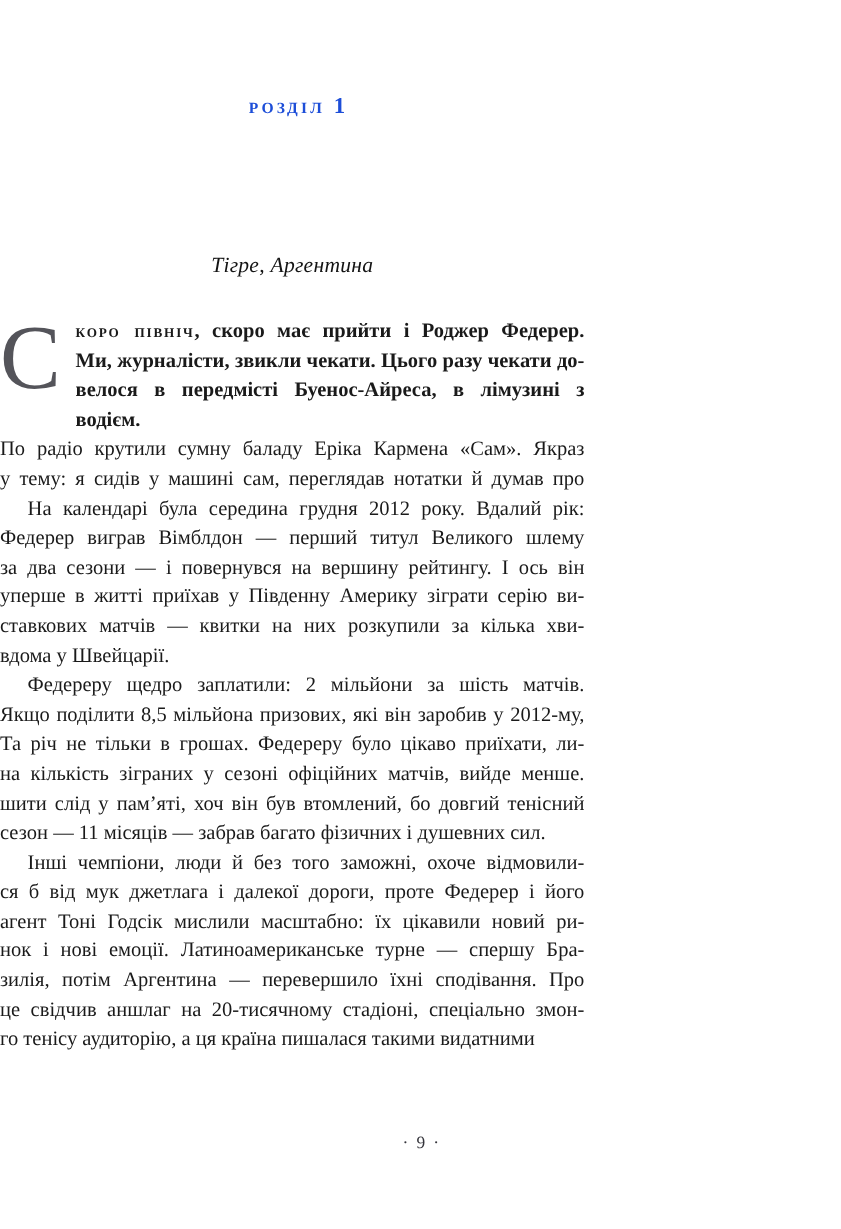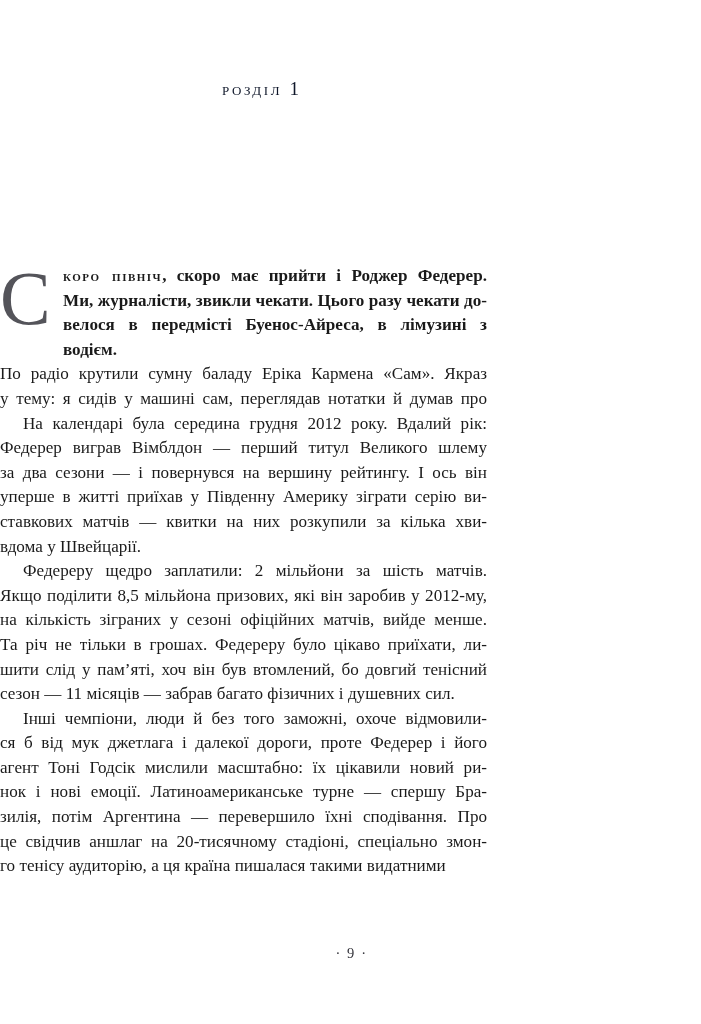--- a/index.html
+++ b/index.html
@@ -22,29 +22,29 @@
     height: 1024px;
     box-sizing: border-box;
   }
 
   
   .chapter-heading {
     margin: 0;
     padding: 0;
     position: absolute;
     top: 78px;
-    left: 17px;
+    left: 4px;
     width: 487px;
     text-align: center;
     font-size: 19px;
-    font-weight: 400;
+    font-weight: 700;
     font-variant: small-caps;
     text-transform: lowercase;
     letter-spacing: 2.6px;
-    color: #0f172a;
+    color: #1d4ed8;
     line-height: 1.2;
   }
   .chapter-heading .num {
     font-variant: normal;
     letter-spacing: 0;
   }
 
   
   .location-heading {
     margin: 0;
@@ -134,20 +134,21 @@
     line-height: 1;
   }
 </style>
 </head>
 <body>
 
 <div class="page">
 
   <h1 class="chapter-heading"><span>Розділ</span> <span class="num">1</span></h1>
 
+  <h2 class="location-heading">Тігре, Аргентина</h2>
 
   <div class="body-copy">
 
     <p class="para first-para">
       <span class="dropcap">С</span>
         <span class="ln l1"><span class="smallcaps">коро північ</span><span>, скоро має прийти і Роджер Федерер.</span></span>
         <span class="ln l2">Ми, журналісти, звикли чекати. Цього разу чекати до-</span>
         <span class="ln l3">велося в передмісті Буенос-Айреса, в лімузині з водієм.</span>
         <span class="ln">По радіо крутили сумну баладу Еріка Кармена «Сам». Якраз</span>
         <span class="ln">у тему: я сидів у машині сам, переглядав нотатки й думав про</span>
@@ -158,22 +159,22 @@
         <span class="ln">Федерер виграв Вімблдон — перший титул Великого шлему</span>
         <span class="ln">за два сезони — і повернувся на вершину рейтингу. І ось він</span>
         <span class="ln">уперше в житті приїхав у Південну Америку зіграти серію ви-</span>
         <span class="ln">ставкових матчів — квитки на них розкупили за кілька хви-</span>
         <span class="ln last">вдома у Швейцарії.</span>
     </p>
 
     <p class="para">
       <span class="ln indent">Федереру щедро заплатили: 2 мільйони за шість матчів.</span>
         <span class="ln">Якщо поділити 8,5 мільйона призових, які він заробив у 2012-му,</span>
+        <span class="ln">Та річ не тільки в грошах. Федереру було цікаво приїхати, ли-</span>
         <span class="ln">на кількість зіграних у сезоні офіційних матчів, вийде менше.</span>
-        <span class="ln">Та річ не тільки в грошах. Федереру було цікаво приїхати, ли-</span>
         <span class="ln">шити слід у пам’яті, хоч він був втомлений, бо довгий тенісний</span>
         <span class="ln last">сезон — 11 місяців — забрав багато фізичних і душевних сил.</span>
     </p>
 
     <p class="para">
       <span class="ln indent">Інші чемпіони, люди й без того заможні, охоче відмовили-</span>
         <span class="ln">ся б від мук джетлага і далекої дороги, проте Федерер і його</span>
         <span class="ln">агент Тоні Годсік мислили масштабно: їх цікавили новий ри-</span>
         <span class="ln">нок і нові емоції. Латиноамериканське турне — спершу Бра-</span>
         <span class="ln">зилія, потім Аргентина — перевершило їхні сподівання. Про</span>

